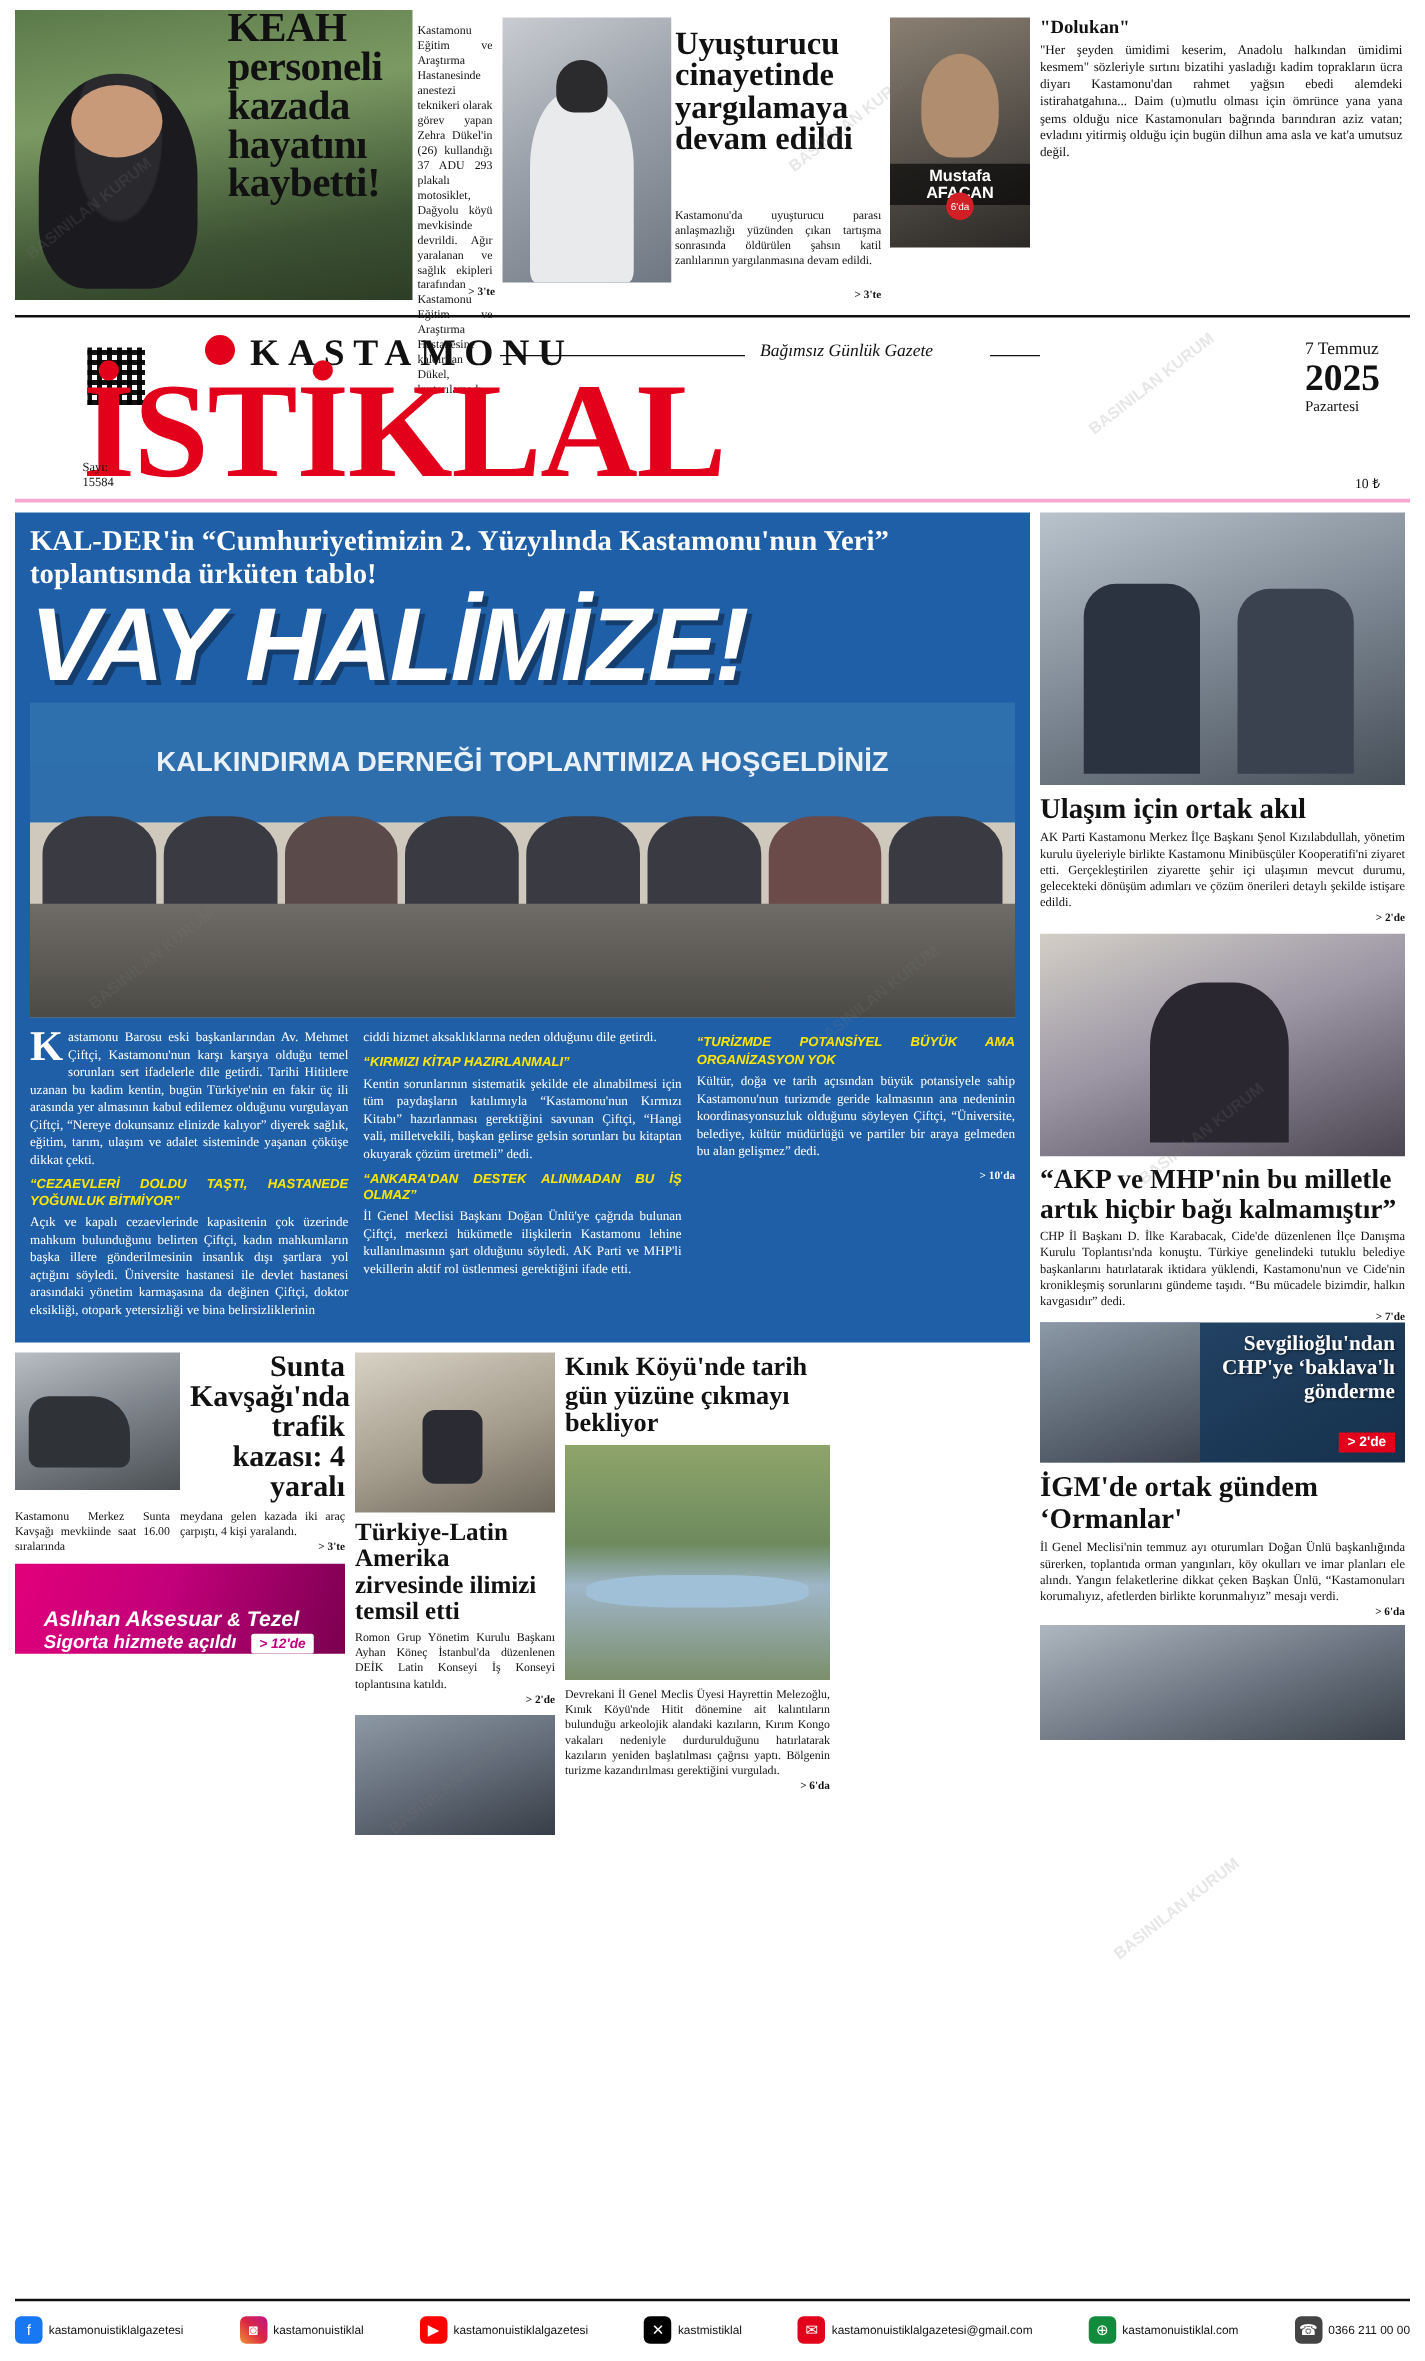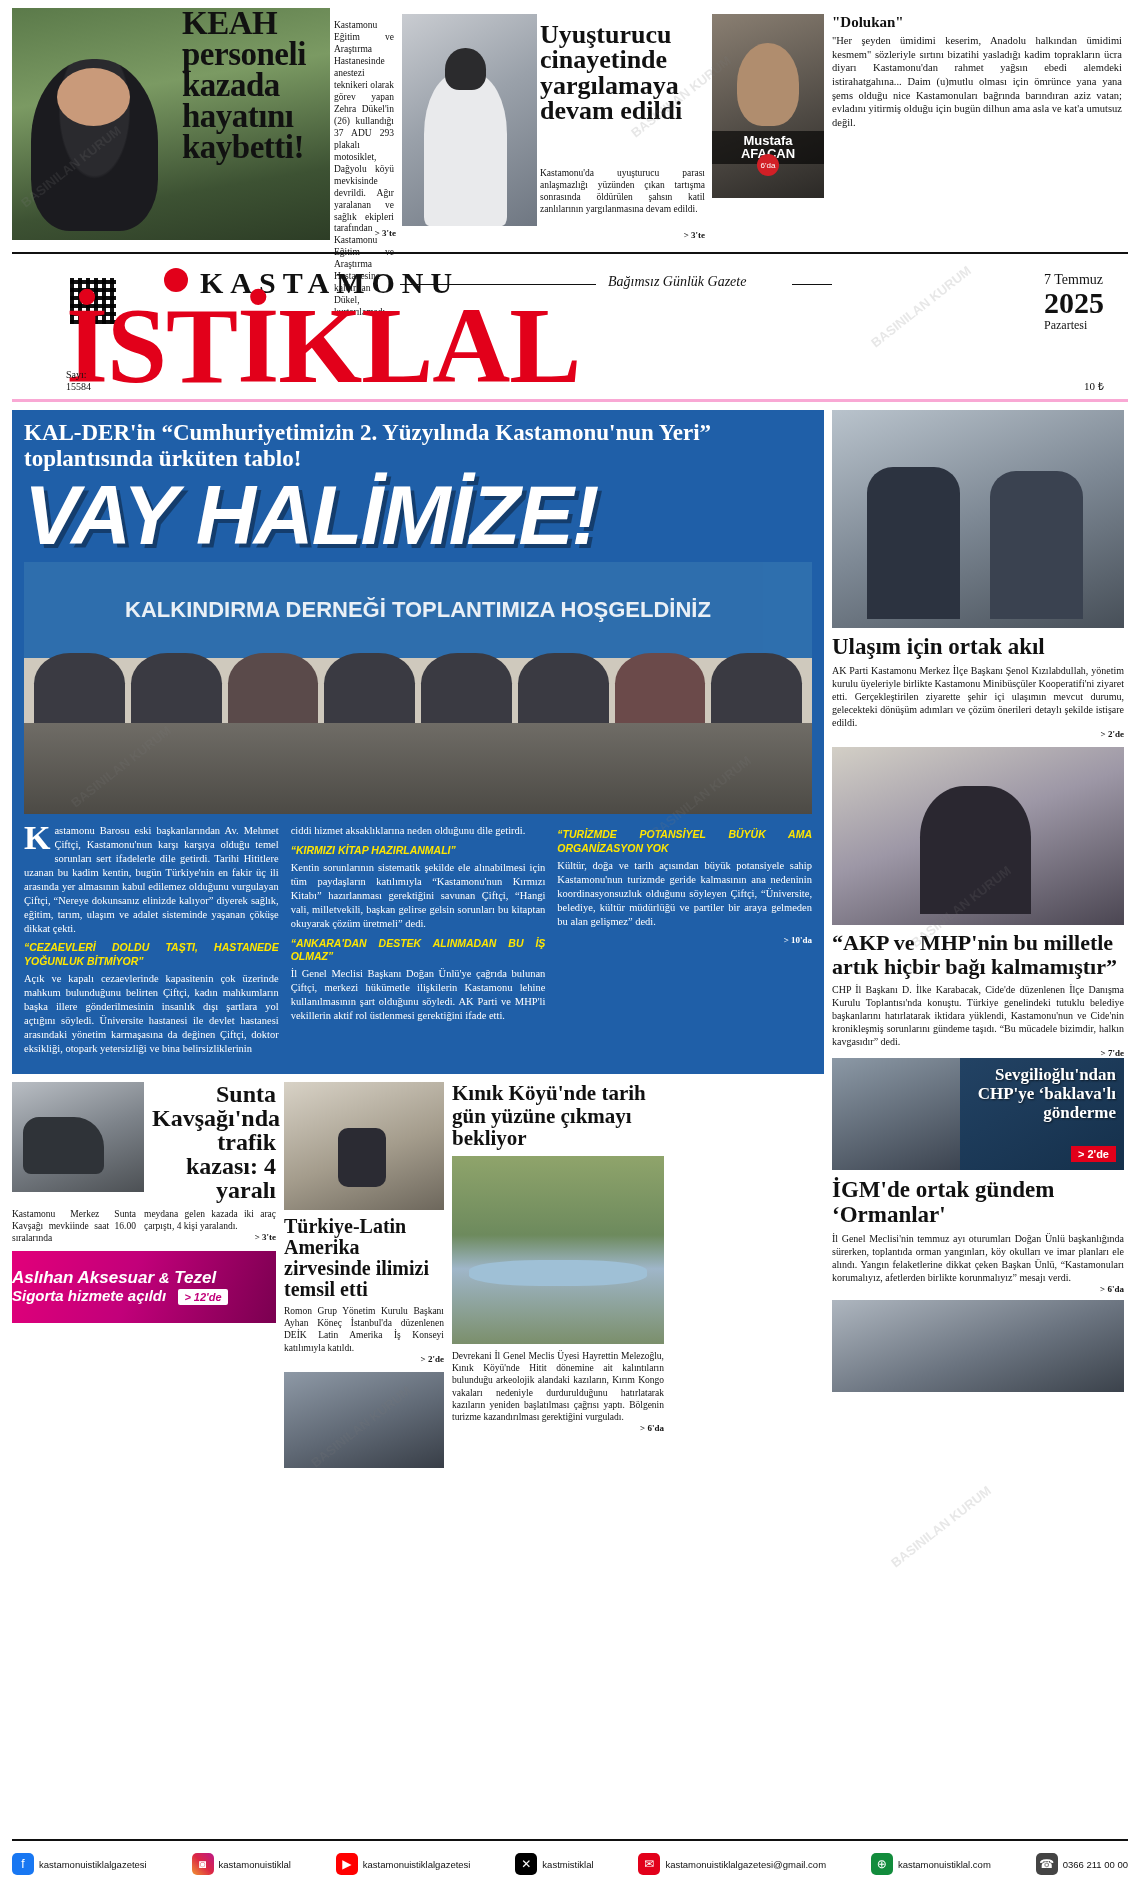--- a/index.html
+++ b/index.html
@@ -190,21 +190,21 @@
   .hl-serif { font-family:"Liberation Serif",serif; font-weight:700; color:#111; }
   .minitext{ font-size:9.5px; line-height:1.28; text-align:justify; }
 
   .head-sunta{ font-size:24px; line-height:1.0; text-align:right; }
   .head-turkiye{ font-size:20px; line-height:1.05; }
   .head-kinik{ font-size:21px; line-height:1.08; }
 
   .promo {
     margin-top:6px; height:72px; position:relative; overflow:hidden;
     background:linear-gradient(110deg,#e2007a 0%, #c2007a 45%, #7a0050 100%);
-    color:#fff; display:flex; align-items:center; padding:0 0;
+    color:#fff; display:flex; align-items:flex-end; padding:0 23px;
     font-family:"Liberation Sans",sans-serif;
   }
   .promo .p1{ font-size:17px; font-weight:700; font-style:italic; line-height:1.1;}
   .promo .amp{ font-size:15px; }
   .promo .tag{
     background:#fff; color:#c2007a; font-weight:700; font-size:11px;
     padding:2px 6px; margin-left:8px; border-radius:2px;
   }
 
   
@@ -376,21 +376,21 @@
                 <span>Sigorta hizmete açıldı</span>
                 <span class="tag">&gt; 12'de</span>
               </div>
             </div>
           </div>
         </div>
 
         <div class="box-b">
           <div class="ph ph-men"></div>
           <div class="hl-serif head-turkiye" style="margin-top:6px;">Türkiye-Latin Amerika zirvesinde ilimizi temsil etti</div>
-          <div class="minitext" style="margin-top:5px;">Romon Grup Yönetim Kurulu Başkanı Ayhan Köneç İstanbul'da düzenlenen DEİK Latin Amerika İş Konseyi katılımıyla katıldı.</div>
+          <div class="minitext" style="margin-top:5px;">Romon Grup Yönetim Kurulu Başkanı Ayhan Köneç İstanbul'da düzenlenen DEİK Latin Konseyi İş Konseyi toplantısına katıldı.</div>
           <div class="refnote">&gt; 2'de</div>
           <div class="ph ph-crowd" style="margin-top:8px;height:96px;"></div>
         </div>
 
         <div class="box-c" style="width:212px;">
           <div class="hl-serif head-kinik">Kınık Köyü'nde tarih gün yüzüne çıkmayı bekliyor</div>
           <div class="ph ph-valley" style="margin-top:6px;"></div>
           <div class="minitext" style="margin-top:6px;">Devrekani İl Genel Meclis Üyesi Hayrettin Melezoğlu, Kınık Köyü'nde Hitit dönemine ait kalıntıların bulunduğu arkeolojik alandaki kazıların, Kırım Kongo vakaları nedeniyle durdurulduğunu hatırlatarak kazıların yeniden başlatılması çağrısı yaptı. Bölgenin turizme kazandırılması gerektiğini vurguladı.</div>
           <div class="refnote">&gt; 6'da</div>
         </div>

